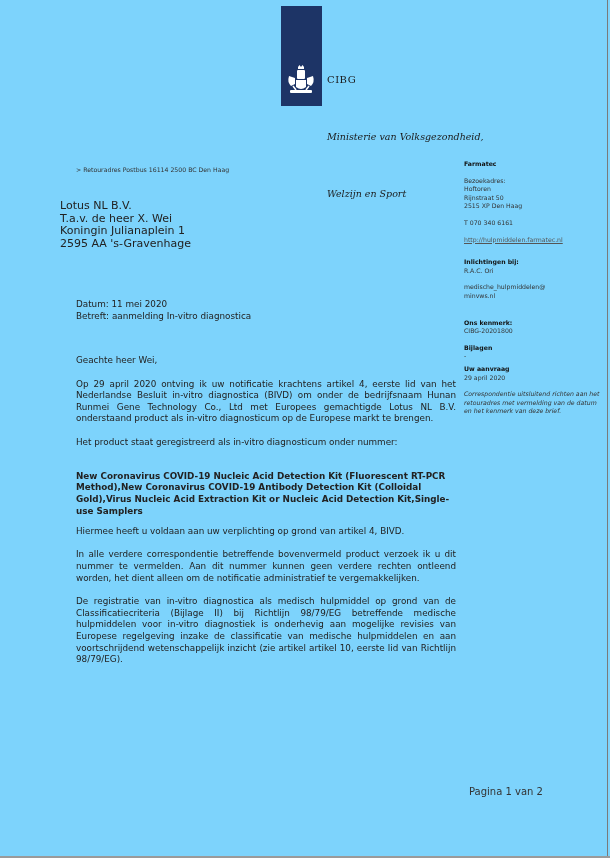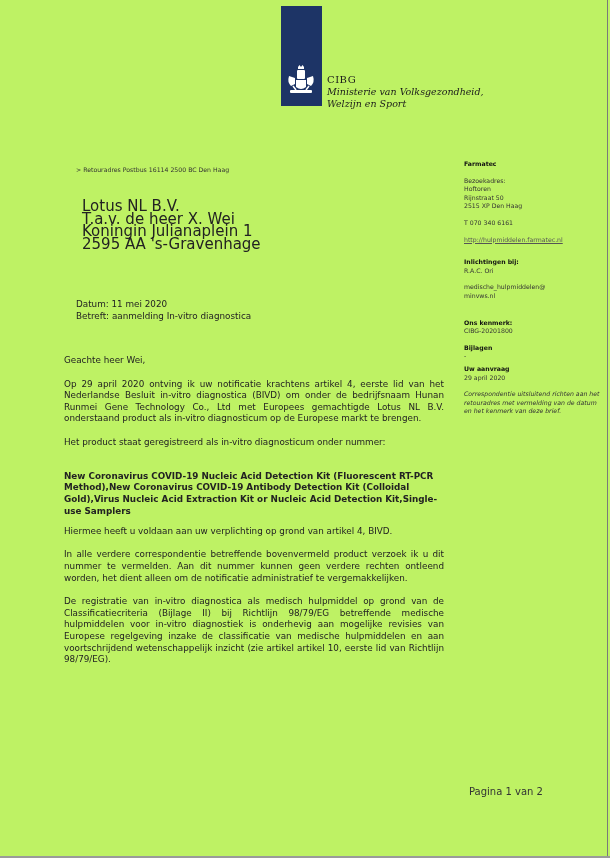--- a/index.html
+++ b/index.html
@@ -1,43 +1,43 @@
 <!DOCTYPE html>
 <html><head>
 <meta charset="utf-8">
 <style>
   html, body { margin: 0; padding: 0; background: #ffffff; }
   body { width: 610px; height: 858px; position: relative; overflow: hidden; font-family: "DejaVu Sans", sans-serif; color: #222; }
-  .page { position: absolute; left: 0; top: 0; width: 610px; height: 858px; background: #bef264; }
+  .page { position: absolute; left: 0; top: 0; width: 610px; height: 858px; background: #7dd3fc; }
   .edge-right { position: absolute; right: 2px; top: 0; width: 1px; height: 856px; background: #7a7a7a; }
   .edge-bottom { position: absolute; left: 0; bottom: 0; width: 610px; height: 2px; background: #9a9a9a; }
 
   
   .logo-bar { position: absolute; left: 281px; top: 6px; width: 41px; height: 100px; background: #1d3466; }
   .logo-emblem { position: absolute; left: 284px; top: 64px; width: 34px; height: 34px; }
   .logo-text { position: absolute; left: 327px; top: 74px; font-family: "DejaVu Serif", serif; color: #1a1a1a; }
   .logo-org { font-size: 10px; letter-spacing: 0.5px; line-height: 12px; }
-  .logo-ministry { font-size: 9.5px; font-style: italic; line-height: 12px; }
+  .logo-ministry { font-size: 9.5px; font-style: italic; line-height: 12px; margin-top: 45px; }
 
   
   .sidebar { position: absolute; left: 464px; top: 160px; width: 140px; font-size: 6.2px; line-height: 8.6px; color: #333; }
   .sb-head { font-weight: bold; color: #111; }
   .sb-block { margin-bottom: 8px; }
   .sb-link { text-decoration: underline; color: #555; }
   .sb-italic { font-style: italic; }
 
   
   .return { position: absolute; left: 76px; top: 166px; font-size: 6.2px; color: #333; }
 
   
-  .recipient { position: absolute; left: 82px; top: 200px; font-size: 15px; line-height: 12.6px; color: #222; }
+  .recipient { position: absolute; left: 60px; top: 200px; font-size: 11px; line-height: 12.6px; color: #222; }
 
   .meta { position: absolute; left: 76px; top: 298px; font-size: 8.8px; line-height: 12.4px; color: #222; }
 
-  .body { position: absolute; left: 64px; top: 355px; width: 380px; font-size: 8.8px; line-height: 11.6px; color: #222; }
+  .body { position: absolute; left: 76px; top: 355px; width: 380px; font-size: 8.8px; line-height: 11.6px; color: #222; }
   .body p { margin: 8px 0 12px 0; text-align: justify; }
   .greeting { margin-bottom: 12px; }
   .product { font-weight: bold; font-size: 8.8px; line-height: 11.8px; margin-top: 22px; margin-bottom: 2px; text-align: left; }
   .product .indent { padding-left: 36px; display: block; }
 
   .footer { position: absolute; left: 469px; top: 786px; font-size: 10px; color: #333; }
 </style>
 </head>
 <body>
 

